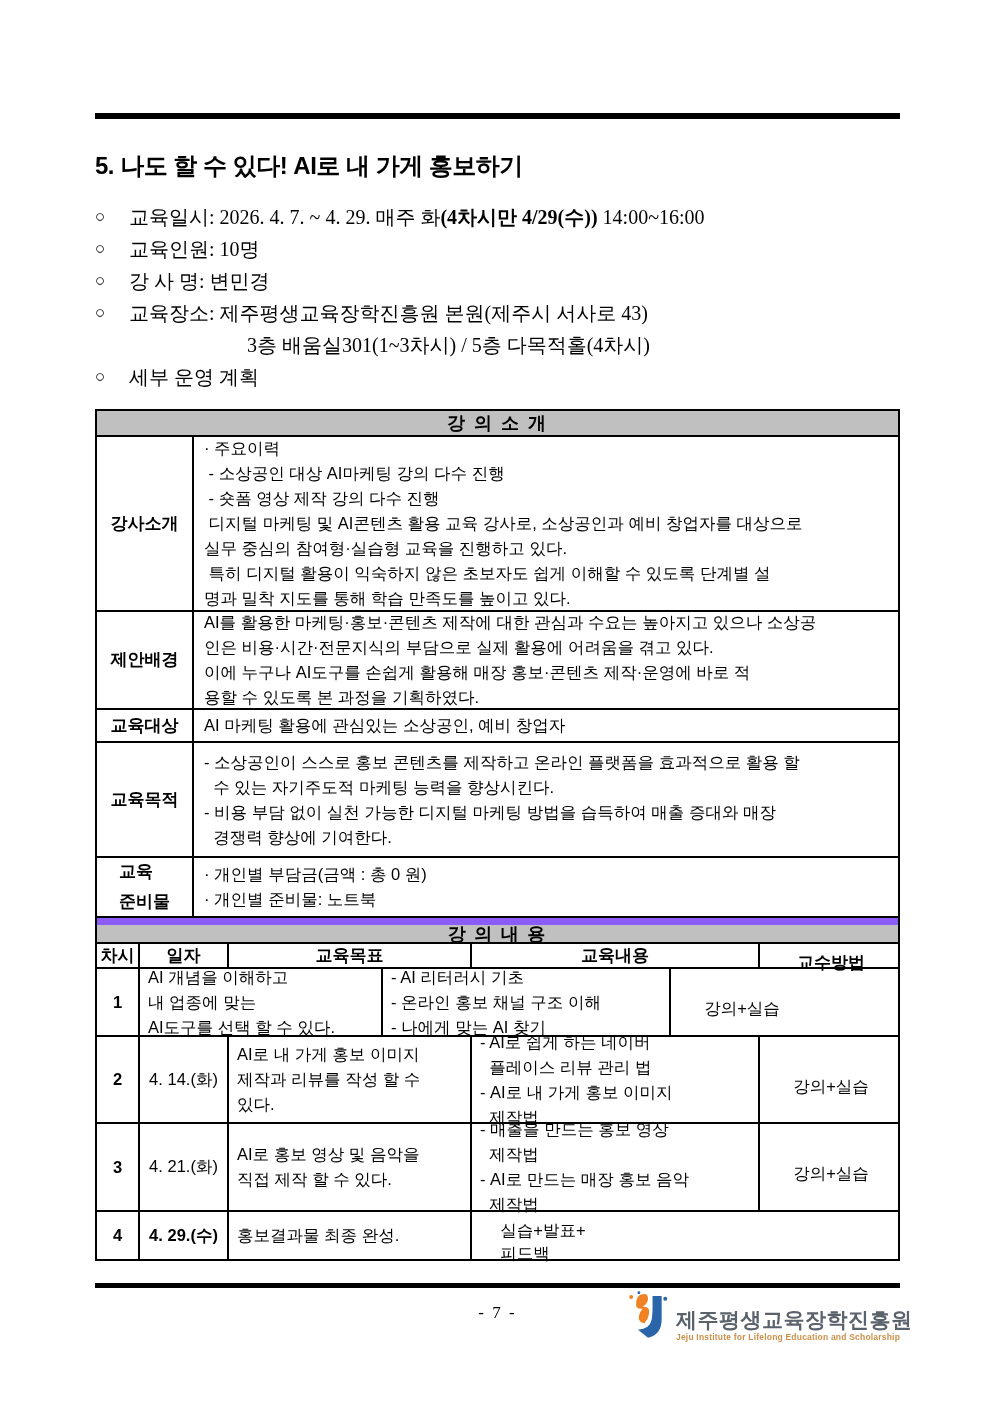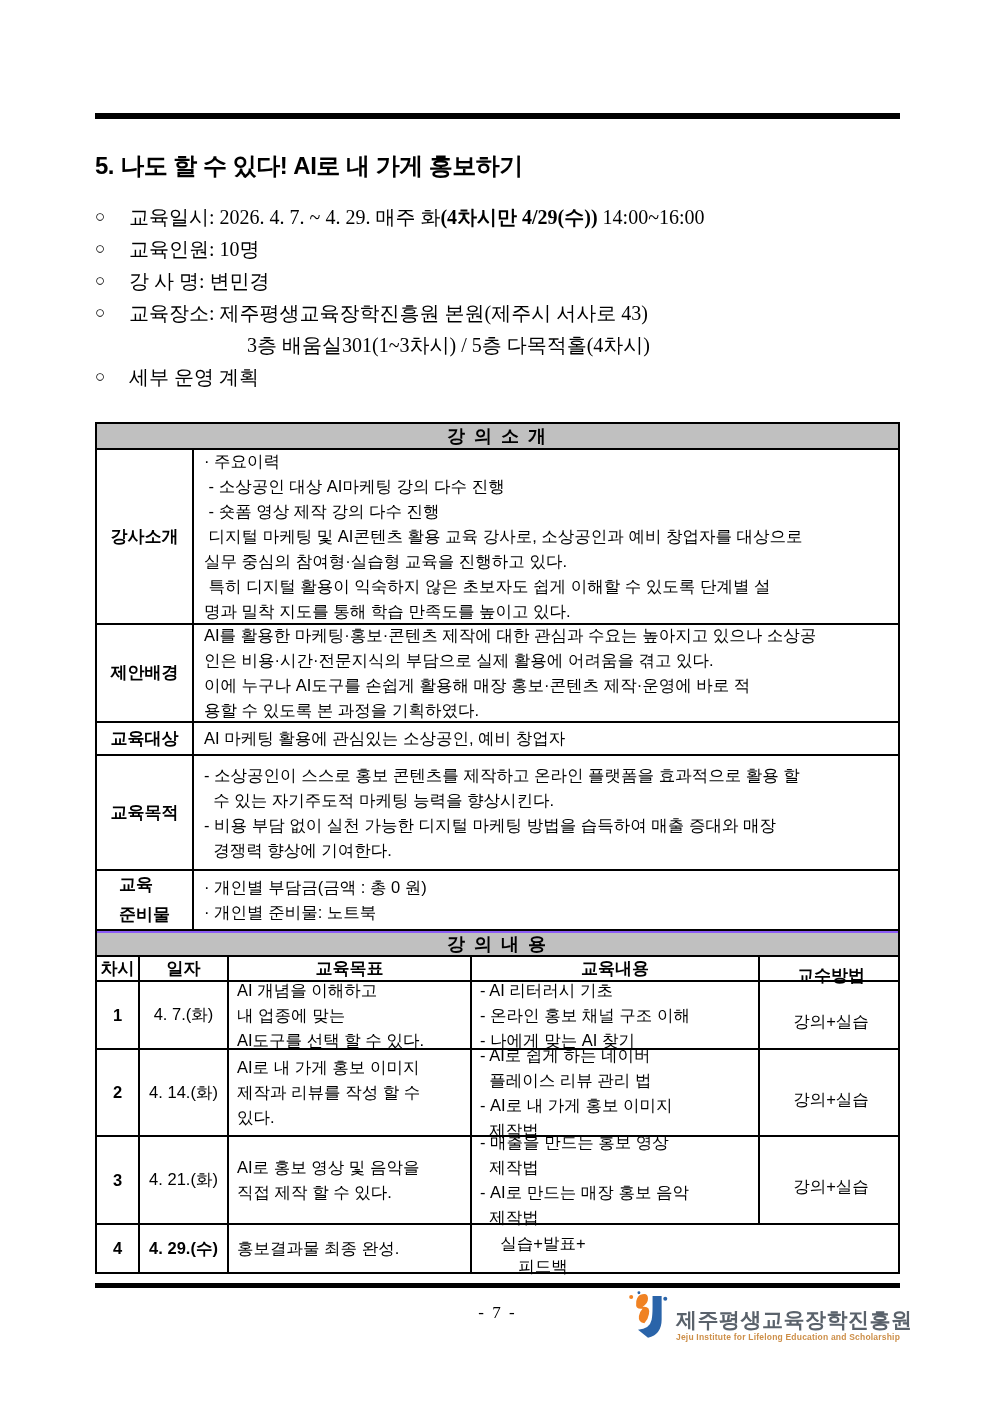--- a/index.html
+++ b/index.html
@@ -15,21 +15,21 @@
     font-family:"Liberation Sans", sans-serif; font-weight:bold;
     font-size:24px; letter-spacing:-0.5px; white-space:nowrap;
   }
   .bullets { position:absolute; left:95px; top:201px; width:810px; font-size:20px; }
   .bullet-line { display:flex; line-height:32px; white-space:nowrap; }
   .bullet-marker { width:34px; font-size:17px; flex:none; }
   .bullet-bold { font-weight:bold; }
   .bullet-sub { line-height:32px; padding-left:152px; white-space:nowrap; }
 
   
-  .tblwrap { position:absolute; left:95px; top:422px; width:805px; border:2px solid #000; font-family:"Liberation Sans", sans-serif; }
+  .tblwrap { position:absolute; left:95px; top:409px; width:805px; border:2px solid #000; font-family:"Liberation Sans", sans-serif; }
   .bar {
     height:26px; background:#c0c0c0; border-bottom:2px solid #000;
     display:flex; align-items:center; justify-content:center;
     font-weight:bold; font-size:18px; letter-spacing:2px;
   }
   .trow { display:flex; border-bottom:2px solid #000; }
   .trow:last-child { border-bottom:none; }
   .lbl {
     width:97px; flex:none; border-right:2px solid #000;
     display:flex; align-items:center; justify-content:center; text-align:left;
@@ -45,21 +45,21 @@
   .shead > div { display:flex; align-items:center; justify-content:center; border-right:2px solid #000; }
   .shead > div:last-child { border-right:none; }
   .srow { display:flex; border-bottom:2px solid #000; font-size:16.5px; }
   .srow:last-child { border-bottom:none; }
   .srow > div { border-right:2px solid #000; display:flex; align-items:center; }
   .srow > div:last-child { border-right:none; }
   .c-no { width:43px; flex:none; justify-content:center; font-weight:bold; }
   .c-date { width:89px; flex:none; justify-content:center; }
   .c-goal { width:243px; flex:none; padding:3px 4px 3px 8px; line-height:25px; white-space:pre-wrap; }
   .c-cont { width:288px; flex:none; padding:3px 4px 3px 8px; line-height:25px; white-space:pre-wrap; }
-  .c-meth { width:142px; flex:none; justify-content:center; text-align:center; line-height:23px; white-space:pre-wrap;margin-top:13px; }
+  .c-meth { width:142px; flex:none; justify-content:center; text-align:left; line-height:23px; white-space:pre-wrap;margin-top:13px; }
   .r1 { height:68px; } .r2 { height:87px; } .r3 { height:88px; } .r4 { height:47px; }
   .bold { font-weight:bold; }
 
   
   .bottom-rule { position:absolute; left:95px; top:1283px; width:805px; height:5px; background:#000; }
   .page-num { position:absolute; left:95px; top:1303px; width:805px; text-align:center; font-size:17px; letter-spacing:2px; }
   .logo { position:absolute; left:628px; top:1290px; display:flex; align-items:flex-end; gap:8px; }
   .logo-mark { width:40px; height:52px; flex:none; }
   .logo-kr { font-family:"Liberation Sans", sans-serif; font-size:21px; font-weight:bold; color:#5a626b; letter-spacing:0.5px; line-height:24px; }
   .logo-en { font-family:"Liberation Sans", sans-serif; font-size:8.5px; font-weight:bold; color:#cd8f49; letter-spacing:0.2px; }
@@ -128,33 +128,32 @@
 - 비용 부담 없이 실천 가능한 디지털 마케팅 방법을 습득하여 매출 증대와 매장
   경쟁력 향상에 기여한다.</div>
     </div>
     <div class="trow h-prep">
       <div class="lbl">교육
 준비물</div>
       <div class="cnt">· 개인별 부담금(금액 : 총 0 원)
 · 개인별 준비물: 노트북</div>
     </div>
 
-    <div class="bar" style="border-top:2px solid #8b5cf6; border-bottom:2px solid #000;">강 의 내 용</div>
+    <div class="bar" style="border-top:7px solid #8b5cf6; border-bottom:2px solid #000;font-family:Liberation Serif, serif;">강 의 내 용</div>
 
     <div class="shead">
       <div class="c-no">차시</div>
       <div class="c-date">일자</div>
       <div class="c-goal" style="justify-content:center; padding:0;">교육목표</div>
       <div class="c-cont" style="justify-content:center; padding:0;">교육내용</div>
       <div class="c-meth">교수방법</div>
     </div>
 
     <div class="srow r1">
       <div class="c-no">1</div>
-      <div class="c-date">4. 7.(화)</div>
       <div class="c-goal">AI 개념을 이해하고
 내 업종에 맞는
 AI도구를 선택 할 수 있다.</div>
       <div class="c-cont">- AI 리터러시 기초
 - 온라인 홍보 채널 구조 이해
 - 나에게 맞는 AI 찾기</div>
       <div class="c-meth">강의+실습</div>
     </div>
     <div class="srow r2">
       <div class="c-no">2</div>

